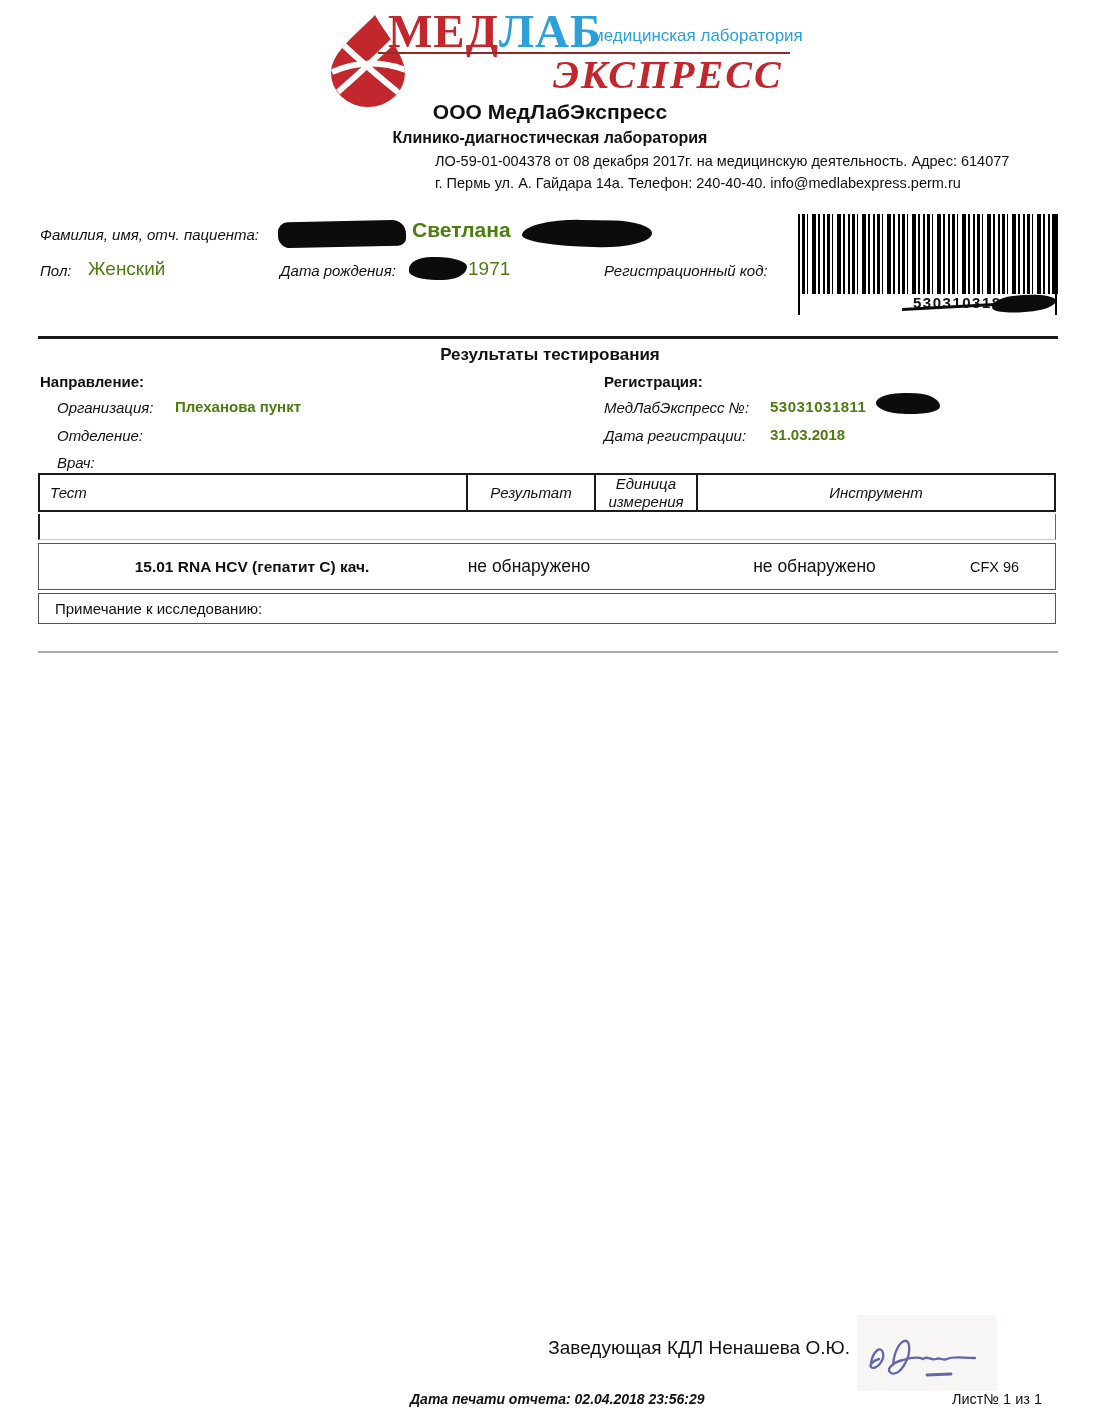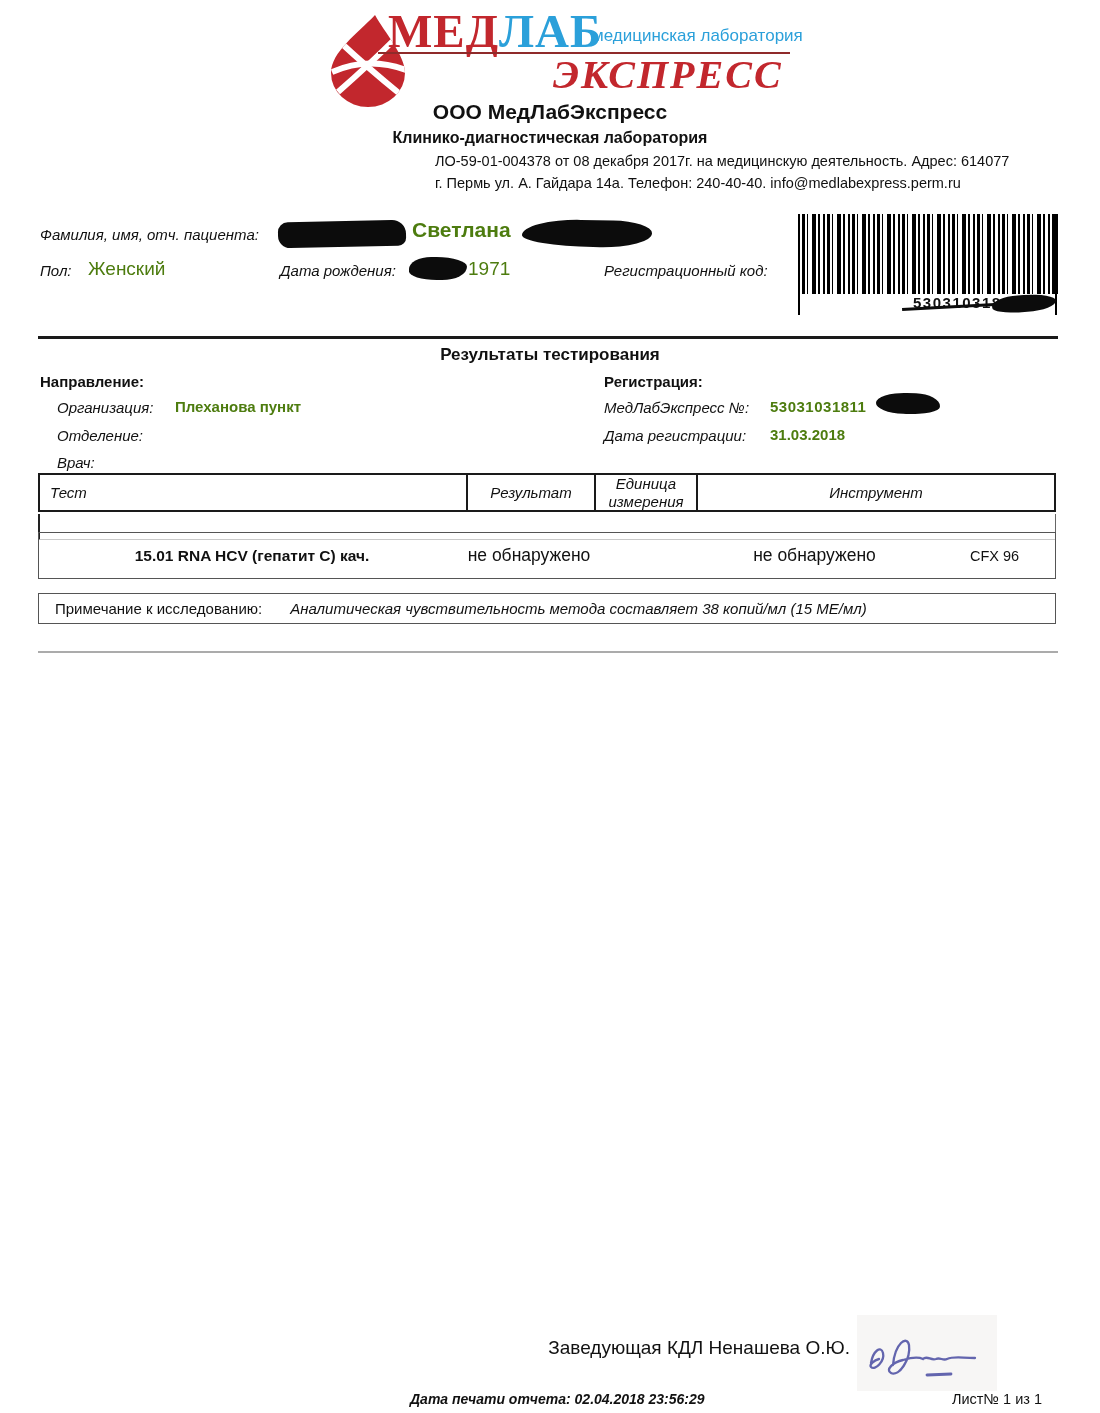--- a/index.html
+++ b/index.html
@@ -38,21 +38,21 @@
   .results-title{position:absolute;left:0;top:345px;width:1100px;text-align:center;font-size:17px;font-weight:bold;}
   .sec-b{font-size:15px;font-weight:bold;}
   
   .trow{position:absolute;left:38px;width:1018px;display:flex;box-sizing:border-box;}
   .thead{top:473px;height:39px;border:2px solid #1a1a1a;}
   .thead .cell{border-left:2px solid #1a1a1a;display:flex;align-items:center;justify-content:center;
                font-style:italic;font-size:15px;text-align:center;line-height:1.15;box-sizing:border-box;}
   .thead .cell:first-child{border-left:none;justify-content:flex-start;padding-left:10px;}
   .c1{width:426px;}.c2{width:128px;}.c3{width:102px;}.c4{width:239px;}.c5{flex:1;}
   .tempty{top:514px;height:26px;border-left:2px solid #222;border-right:1px solid #666;border-bottom:1px solid #c9c9c9;}
-  .tdata{top:532px;height:47px;border:1px solid #555;align-items:center;}
+  .tdata{top:543px;height:47px;border:1px solid #555;align-items:center;}
   .tdata .cell{display:flex;align-items:center;justify-content:center;box-sizing:border-box;}
   .test-name{font-size:15.5px;font-weight:bold;}
   .result-val{font-size:17.5px;}
   .instr-val{font-size:14.5px;}
   .tnote{top:593px;height:31px;border:1px solid #555;align-items:center;padding-left:16px;}
   .note-label{font-size:15px;}
   .note-text{font-size:15px;font-style:italic;margin-left:28px;}
   .rule-gray{position:absolute;left:38px;top:651px;width:1020px;height:2px;background:#ababab;}
   
   .sig-caption{position:absolute;left:450px;top:1337px;width:400px;text-align:right;font-size:19px;}
@@ -140,21 +140,20 @@
   <div class="trow tdata">
     <div class="cell c1 test-name">15.01 RNA HCV (гепатит С) кач.</div>
     <div class="cell c2 result-val">не обнаружено</div>
     <div class="cell c3"></div>
     <div class="cell c4 result-val">не обнаружено</div>
     <div class="cell c5 instr-val">CFX 96</div>
   </div>
 
   <div class="trow tnote">
     <span class="note-label">Примечание к исследованию:</span>
-    <span class="note-text">Аналитическая чувствительность метода составляет 38 копий/мл (15 МЕ/мл)</span>
   </div>
 
   <div class="rule-gray"></div>
 
   <div class="sig-caption">Заведующая КДЛ  Ненашева О.Ю.</div>
   <div class="sig-box">
     <svg width="140" height="76" viewBox="0 0 140 76">
       <g fill="none" stroke="#6365ae" stroke-width="2.3" stroke-linecap="round">
         <path d="M14,48 C16,36 24,30 26,38 C28,46 18,56 14,52 C12,50 17,45 22,44"></path>
         <path d="M36,50 C38,28 50,20 52,30 C54,44 42,62 34,58 C28,55 36,47 46,45 C56,42 62,42 66,44 C70,40 74,46 79,44 C83,42 86,46 90,44 C97,41 104,43 118,43"></path>

